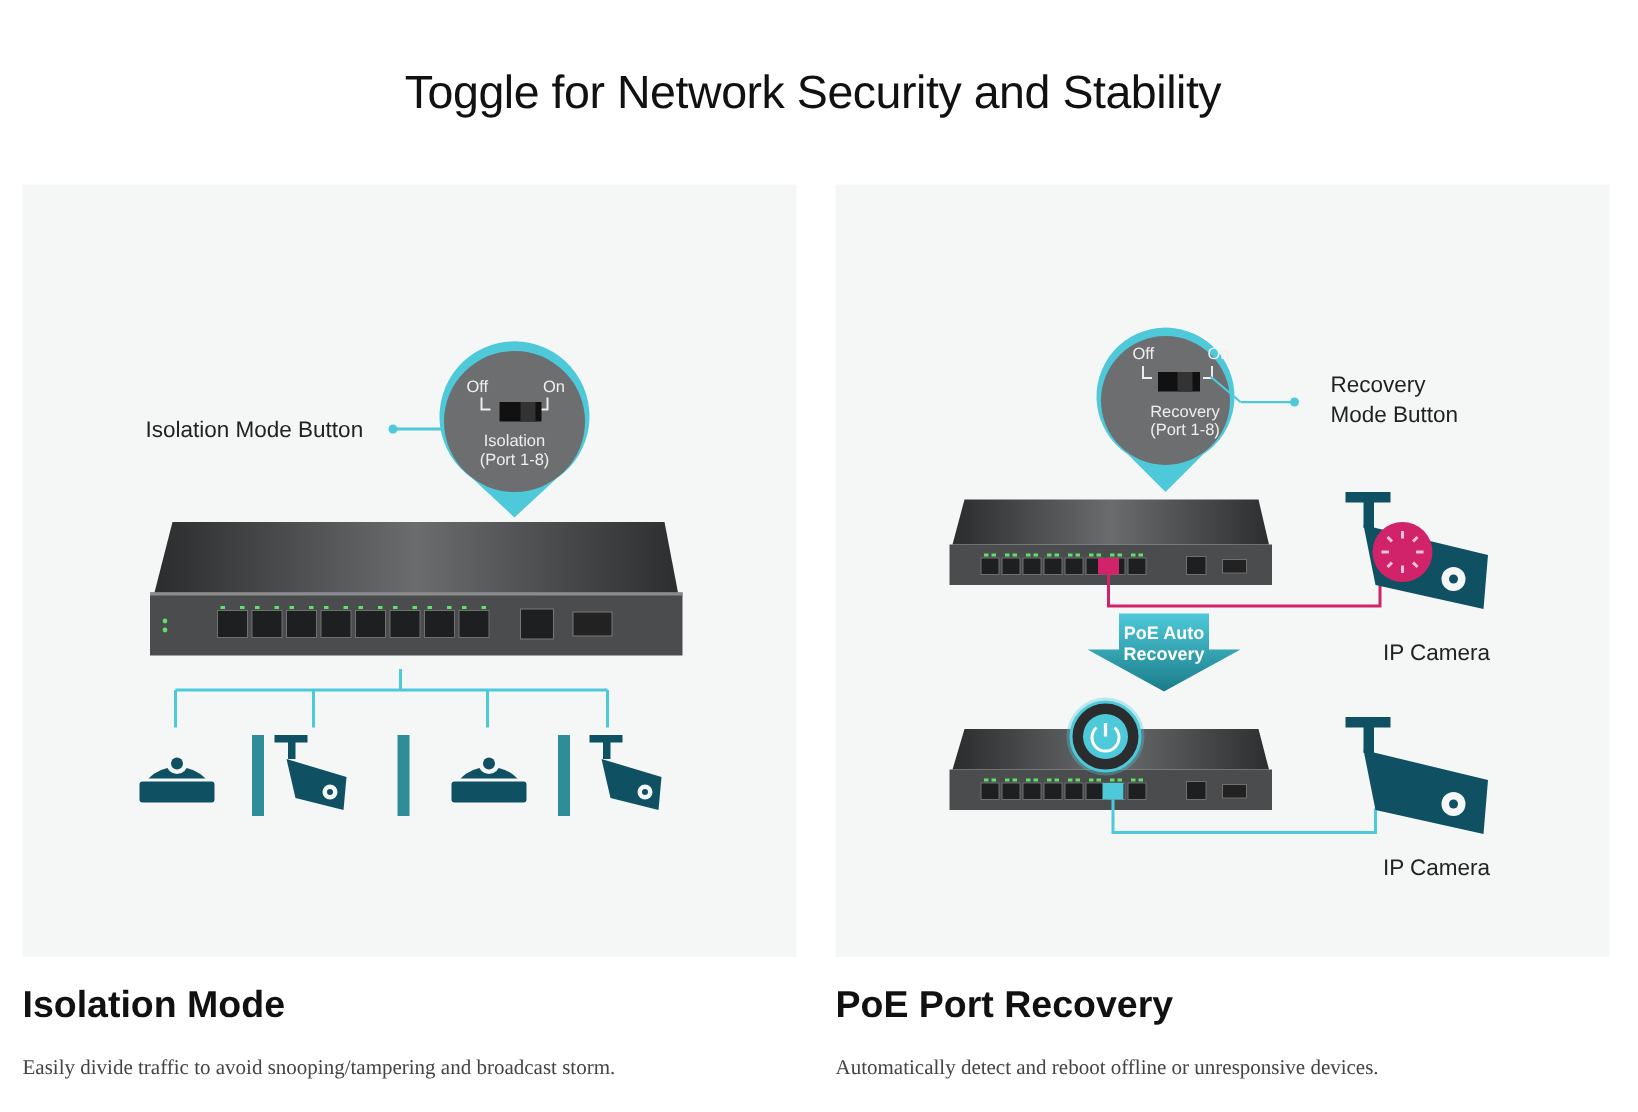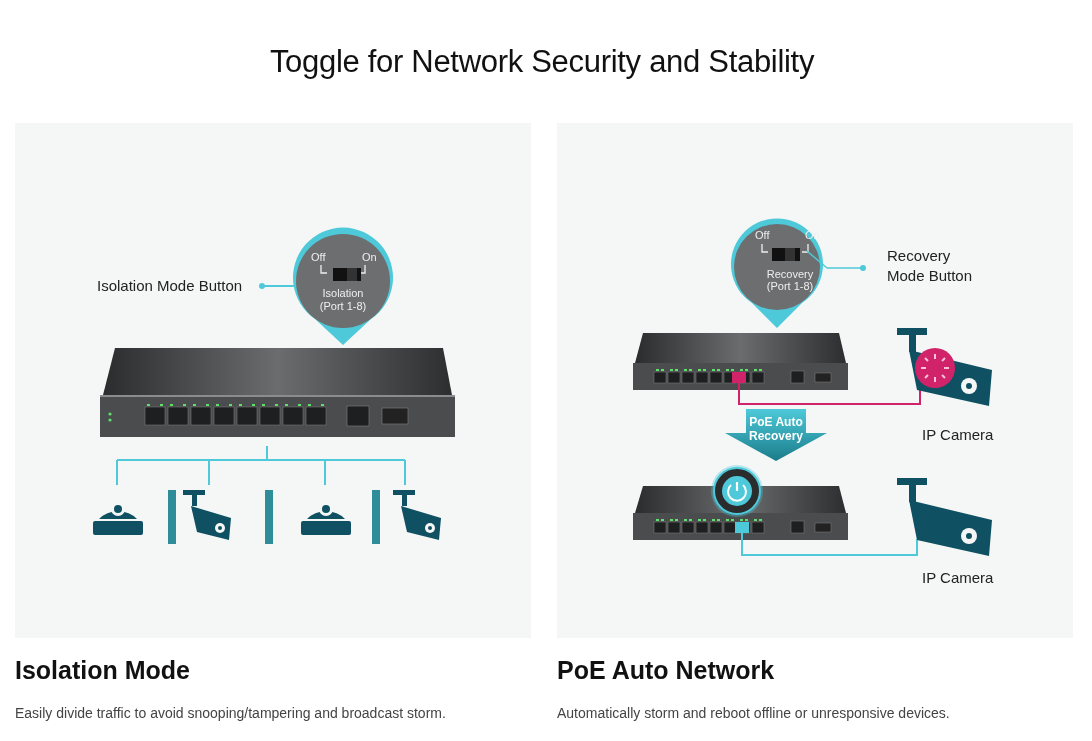--- a/index.html
+++ b/index.html
@@ -3,21 +3,21 @@
 <meta charset="utf-8">
 <style>
   html, body { margin:0; padding:0; background:#ffffff; }
   body { width:1092px; height:741px; position:relative; overflow:hidden; font-family:"Liberation Sans", sans-serif; color:#111; }
   .title { position:absolute; left:0; top:44px; width:1084px; text-align:center; font-size:31px; font-weight:400; color:#111; letter-spacing:-0.3px; }
   .panel { position:absolute; top:123px; width:516px; height:515px; background:#f5f7f7; overflow:hidden; }
   .panel.left { left:15px; }
   .panel.right { left:557px; }
   .panel svg { position:absolute; left:0; top:0; width:516px; height:515px; }
   .feature-title { position:absolute; top:656px; font-size:25px; color:#111; font-weight:700; }
-  .feature-desc { position:absolute; top:705px; font-size:14px; color:#444; }
+  .feature-desc { position:absolute; top:705px; font-size:14px; color:#444;font-family:Liberation Serif, serif; }
   .f-left { left:15px; } .f-right { left:557px; }
   .svg-text { font-family:"Liberation Sans", sans-serif; }
 </style>
 </head>
 <body>
 
 <div class="title">Toggle for Network Security and Stability</div>
 
 <div class="panel left">
   <svg viewBox="0 0 516 515" xmlns="http://www.w3.org/2000/svg">
@@ -269,14 +269,14 @@
       <path d="M12 22 L95 42 L92 78 L20 62 Z" fill="#0f5162"></path>
       <circle cx="72" cy="58" r="8" fill="#f5f7f7"></circle>
         <circle cx="72" cy="58" r="3" fill="#0f5162"></circle>
     </g>
     <text class="svg-text" x="365" y="460" font-size="15" fill="#222">IP Camera</text>
   </svg>
 </div>
 
 <div class="feature-title f-left">Isolation Mode</div>
 <div class="feature-desc f-left">Easily divide traffic to avoid snooping/tampering and broadcast storm.</div>
-<div class="feature-title f-right">PoE Auto Network</div>
-<div class="feature-desc f-right">Automatically storm and reboot offline or unresponsive devices.</div>
+<div class="feature-title f-right">PoE Port Recovery</div>
+<div class="feature-desc f-right">Automatically detect and reboot offline or unresponsive devices.</div>
 
 </body></html>

